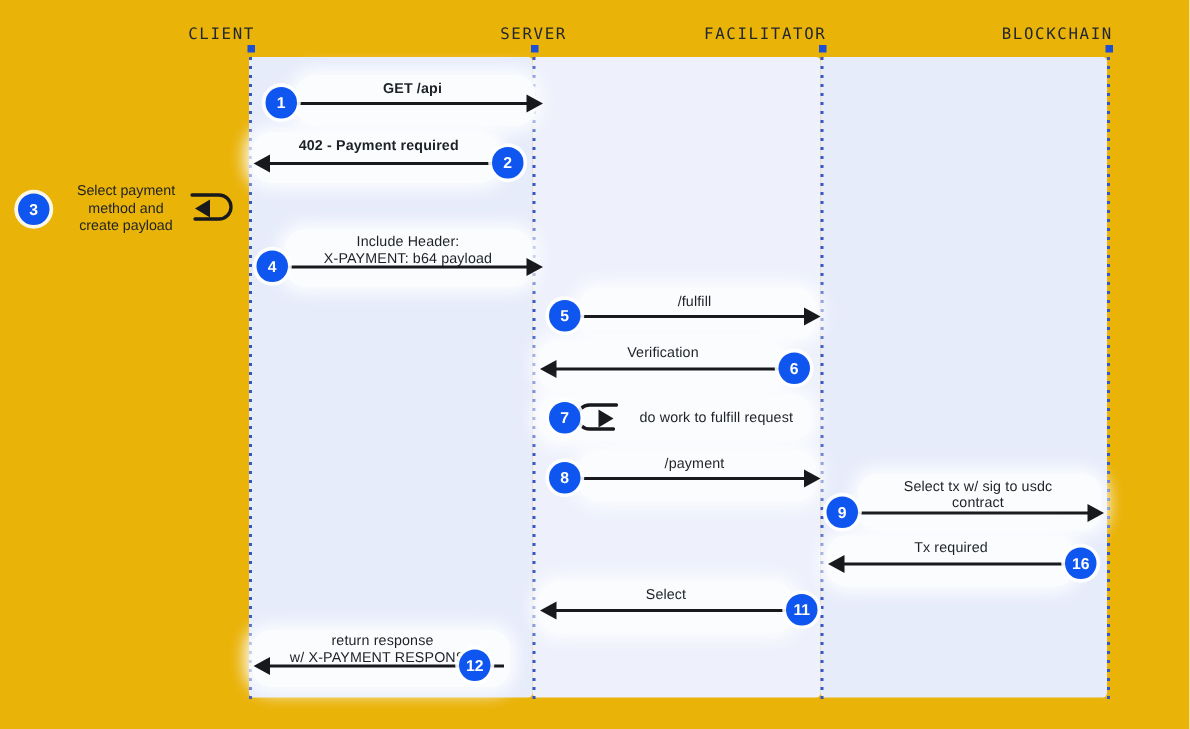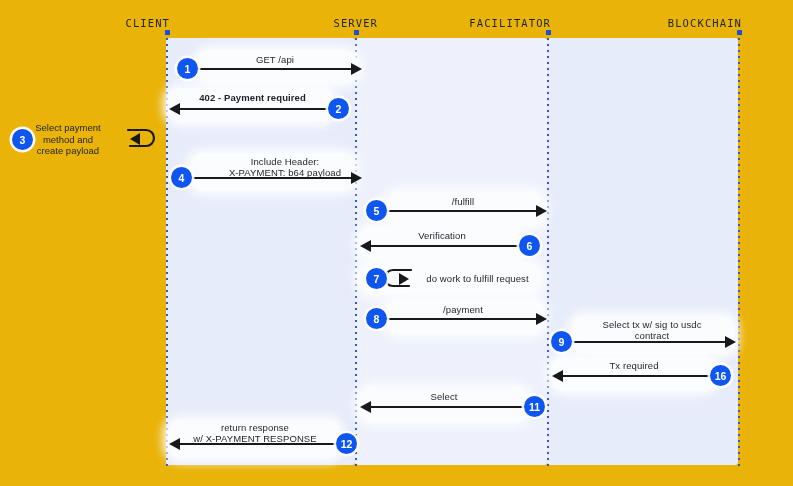--- a/index.html
+++ b/index.html
@@ -150,41 +150,41 @@
   <div id="captions-layer">
       <div class="lane-caption" style="left: 170px;">CLIENT</div>
       <div class="lane-caption" style="left: 378px;">SERVER</div>
       <div class="lane-caption" style="left: 551px;">FACILITATOR</div>
       <div class="lane-caption" style="left: 742px;">BLOCKCHAIN</div>
     </div>
   <div id="messages-layer">
       <div class="msg-card" style="left: 197px; top: 50px; width: 160px; height: 34px;"></div>
       <div class="shaft" style="left: 186px; top: 68px; width: 166px;"></div>
       <div class="arrowhead right" style="top: 63px; left: 351px;"></div>
-      <div class="msg-label" style="left: 196px; top: 54px; width: 158px;">GET /api</div>
+      <div class="msg-label" style="left: 196px; top: 54px; width: 158px; font-weight: bold;">GET /api</div>
       <div class="step-badge" style="left: 177px; top: 58px;">1</div>
       <div class="msg-card" style="left: 168px; top: 88px; width: 165px; height: 34px;"></div>
       <div class="shaft" style="left: 179px; top: 108px; width: 159px;"></div>
       <div class="arrowhead left" style="top: 103px; left: 169px;"></div>
       <div class="msg-label" style="left: 170px; top: 92px; width: 165px; font-weight: bold;">402 - Payment required</div>
       <div class="step-badge" style="left: 328px; top: 98px;">2</div>
       <div class="self-loop" style="left: 124px; top: 124px;">
         <svg width="34" height="30" viewBox="0 0 34 30">
           <path d="M 4 6 H 22 A 8 8 0 0 1 22 22 H 6" fill="none" stroke="#17191c" stroke-width="2.2" stroke-linecap="round" stroke-linejoin="round"></path>
           <polygon points="6,15 16,9 16,21" fill="#17191c"></polygon>
         </svg>
       </div>
-      <div class="side-note" style="left: 24px; top: 122px; width: 88px;">Select payment
+      <div class="side-note" style="left: 40px; top: 122px; width: 88px;">Select payment
 method and
 create payload</div>
       <div class="step-badge" style="left: 12px; top: 129px;">3</div>
       <div class="msg-card" style="left: 190px; top: 153px; width: 165px; height: 38px;"></div>
       <div class="shaft" style="left: 180px; top: 177px; width: 172px;"></div>
       <div class="arrowhead right" style="top: 172px; left: 351px;"></div>
-      <div class="msg-label" style="left: 201px; top: 156px; width: 168px;">Include Header:
+      <div class="msg-label" style="left: 188px; top: 156px; width: 168px;">Include Header:
 X-PAYMENT: b64 payload</div>
       <div class="step-badge" style="left: 171px; top: 167px;">4</div>
       <div class="msg-card" style="left: 386px; top: 192px; width: 158px; height: 34px;"></div>
       <div class="shaft" style="left: 375px; top: 210px; width: 162px;"></div>
       <div class="arrowhead right" style="top: 205px; left: 536px;"></div>
       <div class="msg-label" style="left: 385px; top: 196px; width: 156px;">/fulfill</div>
       <div class="step-badge" style="left: 366px; top: 200px;">5</div>
       <div class="msg-card" style="left: 359px; top: 227px; width: 165px; height: 34px;"></div>
       <div class="shaft" style="left: 370px; top: 245px; width: 159px;"></div>
       <div class="arrowhead left" style="top: 240px; left: 360px;"></div>
@@ -218,15 +218,15 @@
       <div class="msg-card" style="left: 359px; top: 388px; width: 170px; height: 34px;"></div>
       <div class="shaft" style="left: 370px; top: 406px; width: 164px;"></div>
       <div class="arrowhead left" style="top: 401px; left: 360px;"></div>
       <div class="msg-label" style="left: 360px; top: 391px; width: 168px;">Select</div>
       <div class="step-badge" style="left: 524px; top: 396px;">11</div>
       <div class="msg-card" style="left: 168px; top: 420px; width: 172px; height: 38px;"></div>
       <div class="shaft" style="left: 179px; top: 443px; width: 157px;"></div>
       <div class="arrowhead left" style="top: 438px; left: 169px;"></div>
       <div class="msg-label" style="left: 170px; top: 422px; width: 170px;">return response
 w/ X-PAYMENT RESPONSE</div>
-      <div class="step-badge" style="left: 336px; top: 433px;">12</div>
+      <div class="step-badge" style="left: 306px; top: 433px;">12</div>
     </div>
 </div>
 
 </body></html>

